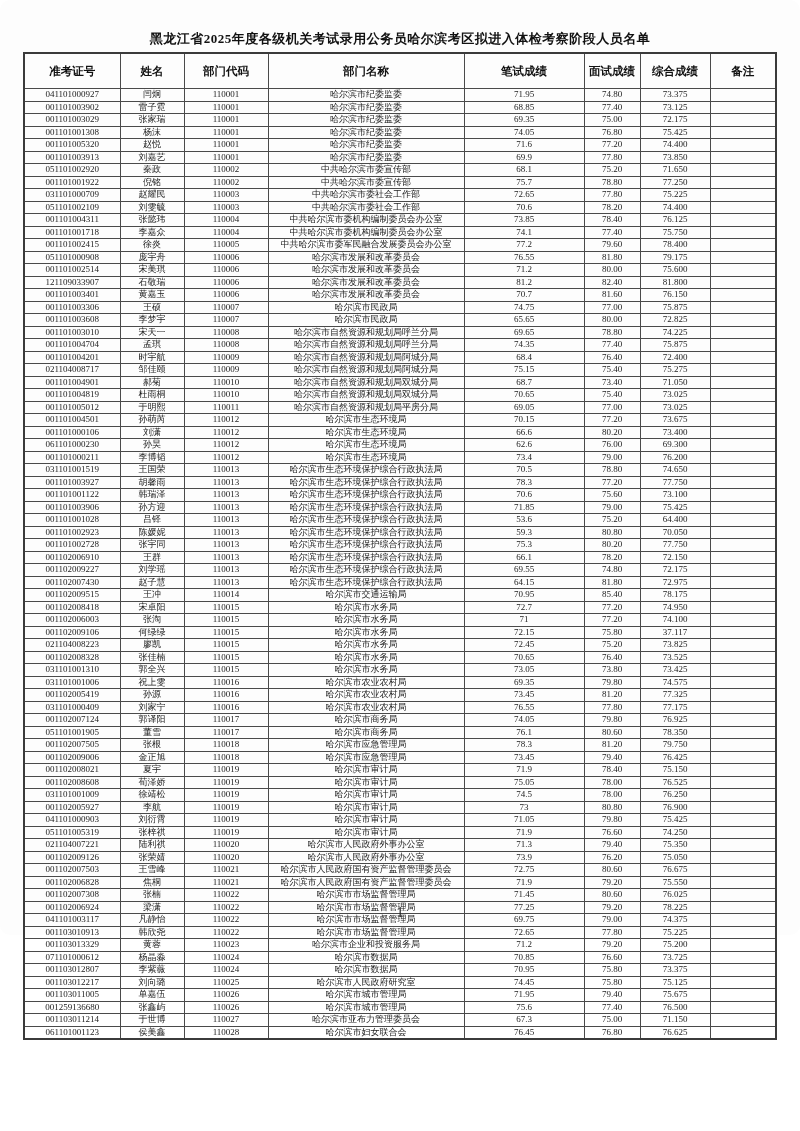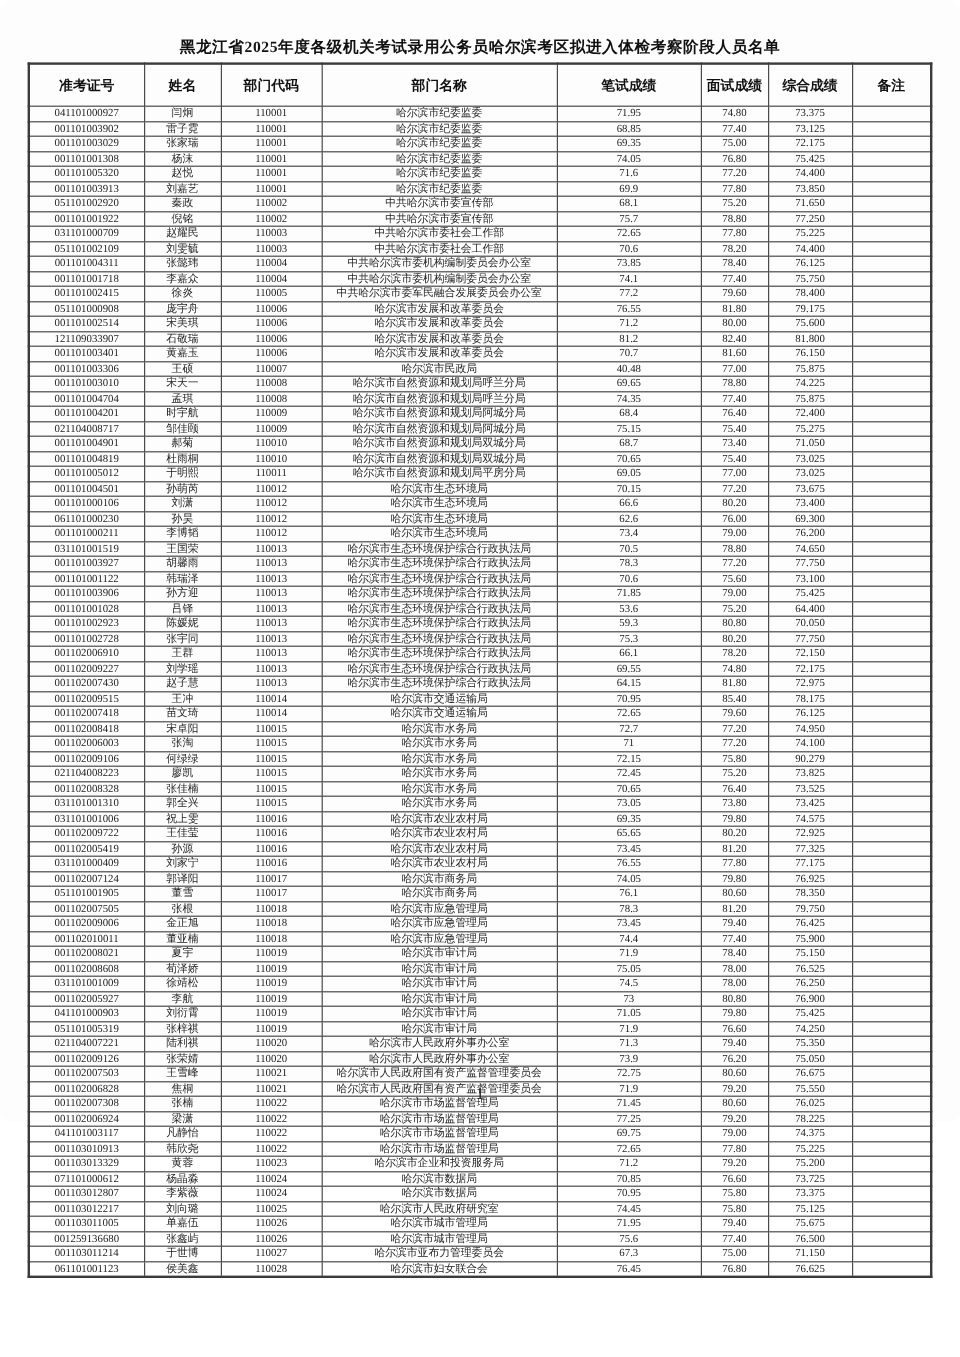--- a/index.html
+++ b/index.html
@@ -280,23 +280,33 @@
           <td>70.7</td>
           <td>81.60</td>
           <td>76.150</td>
           <td></td>
         </tr>
         <tr>
           <td>001101003306</td>
           <td>王硕</td>
           <td>110007</td>
           <td class="dept">哈尔滨市民政局</td>
-          <td>40.48</td>
+          <td>74.75</td>
           <td>77.00</td>
           <td>75.875</td>
+          <td></td>
+        </tr>
+        <tr>
+          <td>001101003608</td>
+          <td>李梦宇</td>
+          <td>110007</td>
+          <td class="dept">哈尔滨市民政局</td>
+          <td>65.65</td>
+          <td>80.00</td>
+          <td>72.825</td>
           <td></td>
         </tr>
         <tr>
           <td>001101003010</td>
           <td>宋天一</td>
           <td>110008</td>
           <td class="dept">哈尔滨市自然资源和规划局呼兰分局</td>
           <td>69.65</td>
           <td>78.80</td>
           <td>74.225</td>
@@ -506,30 +516,20 @@
           <td>001102009515</td>
           <td>王冲</td>
           <td>110014</td>
           <td class="dept">哈尔滨市交通运输局</td>
           <td>70.95</td>
           <td>85.40</td>
           <td>78.175</td>
           <td></td>
         </tr>
         <tr>
-          <td>001102007418</td>
-          <td>苗文琦</td>
-          <td>110014</td>
-          <td class="dept">哈尔滨市交通运输局</td>
-          <td>72.65</td>
-          <td>79.60</td>
-          <td>76.125</td>
-          <td></td>
-        </tr>
-        <tr>
           <td>001102008418</td>
           <td>宋卓阳</td>
           <td>110015</td>
           <td class="dept">哈尔滨市水务局</td>
           <td>72.7</td>
           <td>77.20</td>
           <td>74.950</td>
           <td></td>
         </tr>
         <tr>
@@ -542,21 +542,21 @@
           <td>74.100</td>
           <td></td>
         </tr>
         <tr>
           <td>001102009106</td>
           <td>何绿绿</td>
           <td>110015</td>
           <td class="dept">哈尔滨市水务局</td>
           <td>72.15</td>
           <td>75.80</td>
-          <td>90.279</td>
+          <td>37.117</td>
           <td></td>
         </tr>
         <tr>
           <td>021104008223</td>
           <td>廖凯</td>
           <td>110015</td>
           <td class="dept">哈尔滨市水务局</td>
           <td>72.45</td>
           <td>75.20</td>
           <td>73.825</td>
@@ -586,30 +586,20 @@
           <td>031101001006</td>
           <td>祝上雯</td>
           <td>110016</td>
           <td class="dept">哈尔滨市农业农村局</td>
           <td>69.35</td>
           <td>79.80</td>
           <td>74.575</td>
           <td></td>
         </tr>
         <tr>
-          <td>001102009722</td>
-          <td>王佳莹</td>
-          <td>110016</td>
-          <td class="dept">哈尔滨市农业农村局</td>
-          <td>65.65</td>
-          <td>80.20</td>
-          <td>72.925</td>
-          <td></td>
-        </tr>
-        <tr>
           <td>001102005419</td>
           <td>孙源</td>
           <td>110016</td>
           <td class="dept">哈尔滨市农业农村局</td>
           <td>73.45</td>
           <td>81.20</td>
           <td>77.325</td>
           <td></td>
         </tr>
         <tr>
@@ -653,30 +643,20 @@
           <td></td>
         </tr>
         <tr>
           <td>001102009006</td>
           <td>金正旭</td>
           <td>110018</td>
           <td class="dept">哈尔滨市应急管理局</td>
           <td>73.45</td>
           <td>79.40</td>
           <td>76.425</td>
-          <td></td>
-        </tr>
-        <tr>
-          <td>001102010011</td>
-          <td>董亚楠</td>
-          <td>110018</td>
-          <td class="dept">哈尔滨市应急管理局</td>
-          <td>74.4</td>
-          <td>77.40</td>
-          <td>75.900</td>
           <td></td>
         </tr>
         <tr>
           <td>001102008021</td>
           <td>夏宇</td>
           <td>110019</td>
           <td class="dept">哈尔滨市审计局</td>
           <td>71.9</td>
           <td>78.40</td>
           <td>75.150</td>

